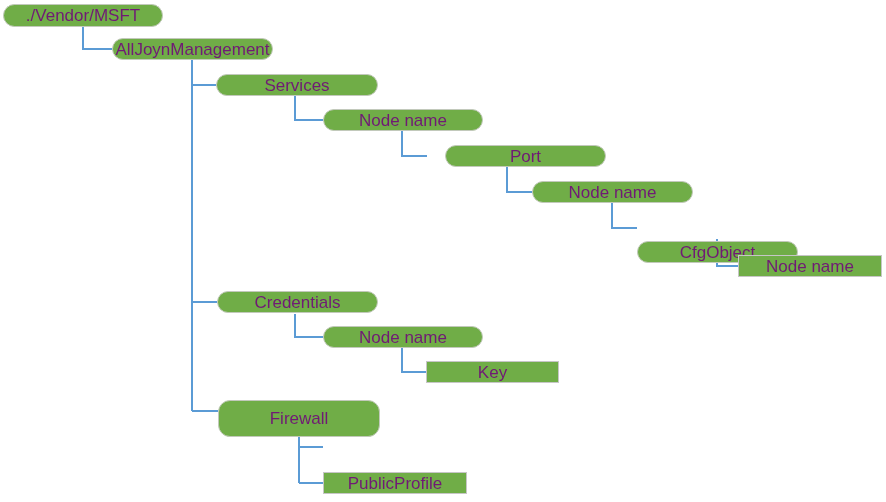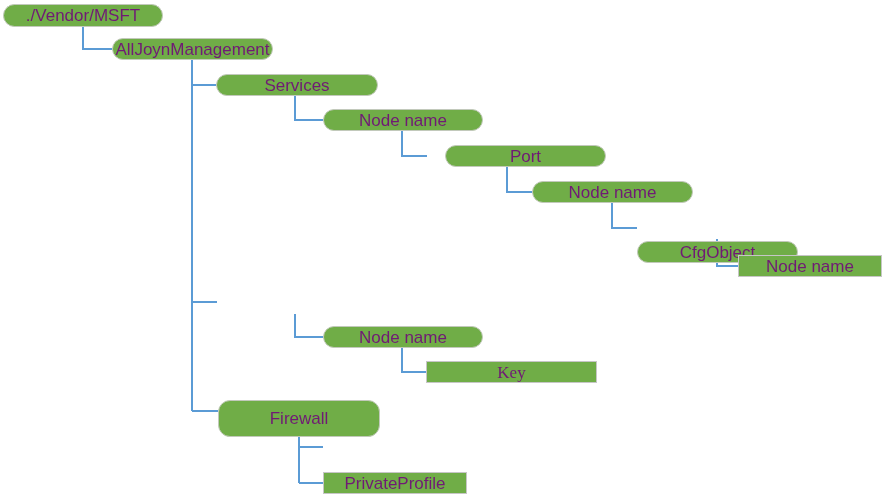--- a/index.html
+++ b/index.html
@@ -81,18 +81,19 @@
   </svg>
 
   <div class="node pill" style="left:3px;   top:4px;   width:160px; height:23px;">./Vendor/MSFT</div>
   <div class="node pill" style="left:112px; top:38px;  width:161px; height:22px;">AllJoynManagement</div>
   <div class="node pill" style="left:216px; top:74px;  width:162px; height:22px;">Services</div>
   <div class="node pill italic" style="left:323px; top:109px; width:160px; height:22px;">Node name</div>
   <div class="node pill" style="left:445px; top:145px; width:161px; height:22px;">Port</div>
   <div class="node pill italic" style="left:532px; top:181px; width:161px; height:22px;">Node name</div>
   <div class="node pill" style="left:637px; top:217px; width:161px; height:22px;margin-top:24px;">CfgObject</div>
   <div class="node rect italic" style="left:738px; top:255px; width:144px; height:22px;">Node name</div>
+  <div class="node pill" style="left:217px; top:291px; width:161px; height:22px;">Credentials</div>
   <div class="node pill italic" style="left:323px; top:326px; width:160px; height:22px;">Node name</div>
-  <div class="node rect" style="left:426px; top:361px; width:171px; height:22px;font-family:Liberation Serif, serif;">Key</div>
+  <div class="node rect" style="left:426px; top:361px; width:133px; height:22px;">Key</div>
   <div class="node pill" style="left:218px; top:400px; width:162px; height:37px;">Firewall</div>
-  <div class="node rect" style="left:323px; top:472px; width:144px; height:22px;">PrivateProfile</div>
+  <div class="node rect" style="left:323px; top:472px; width:144px; height:22px;">PublicProfile</div>
 
 </div>
 
 </body></html>

